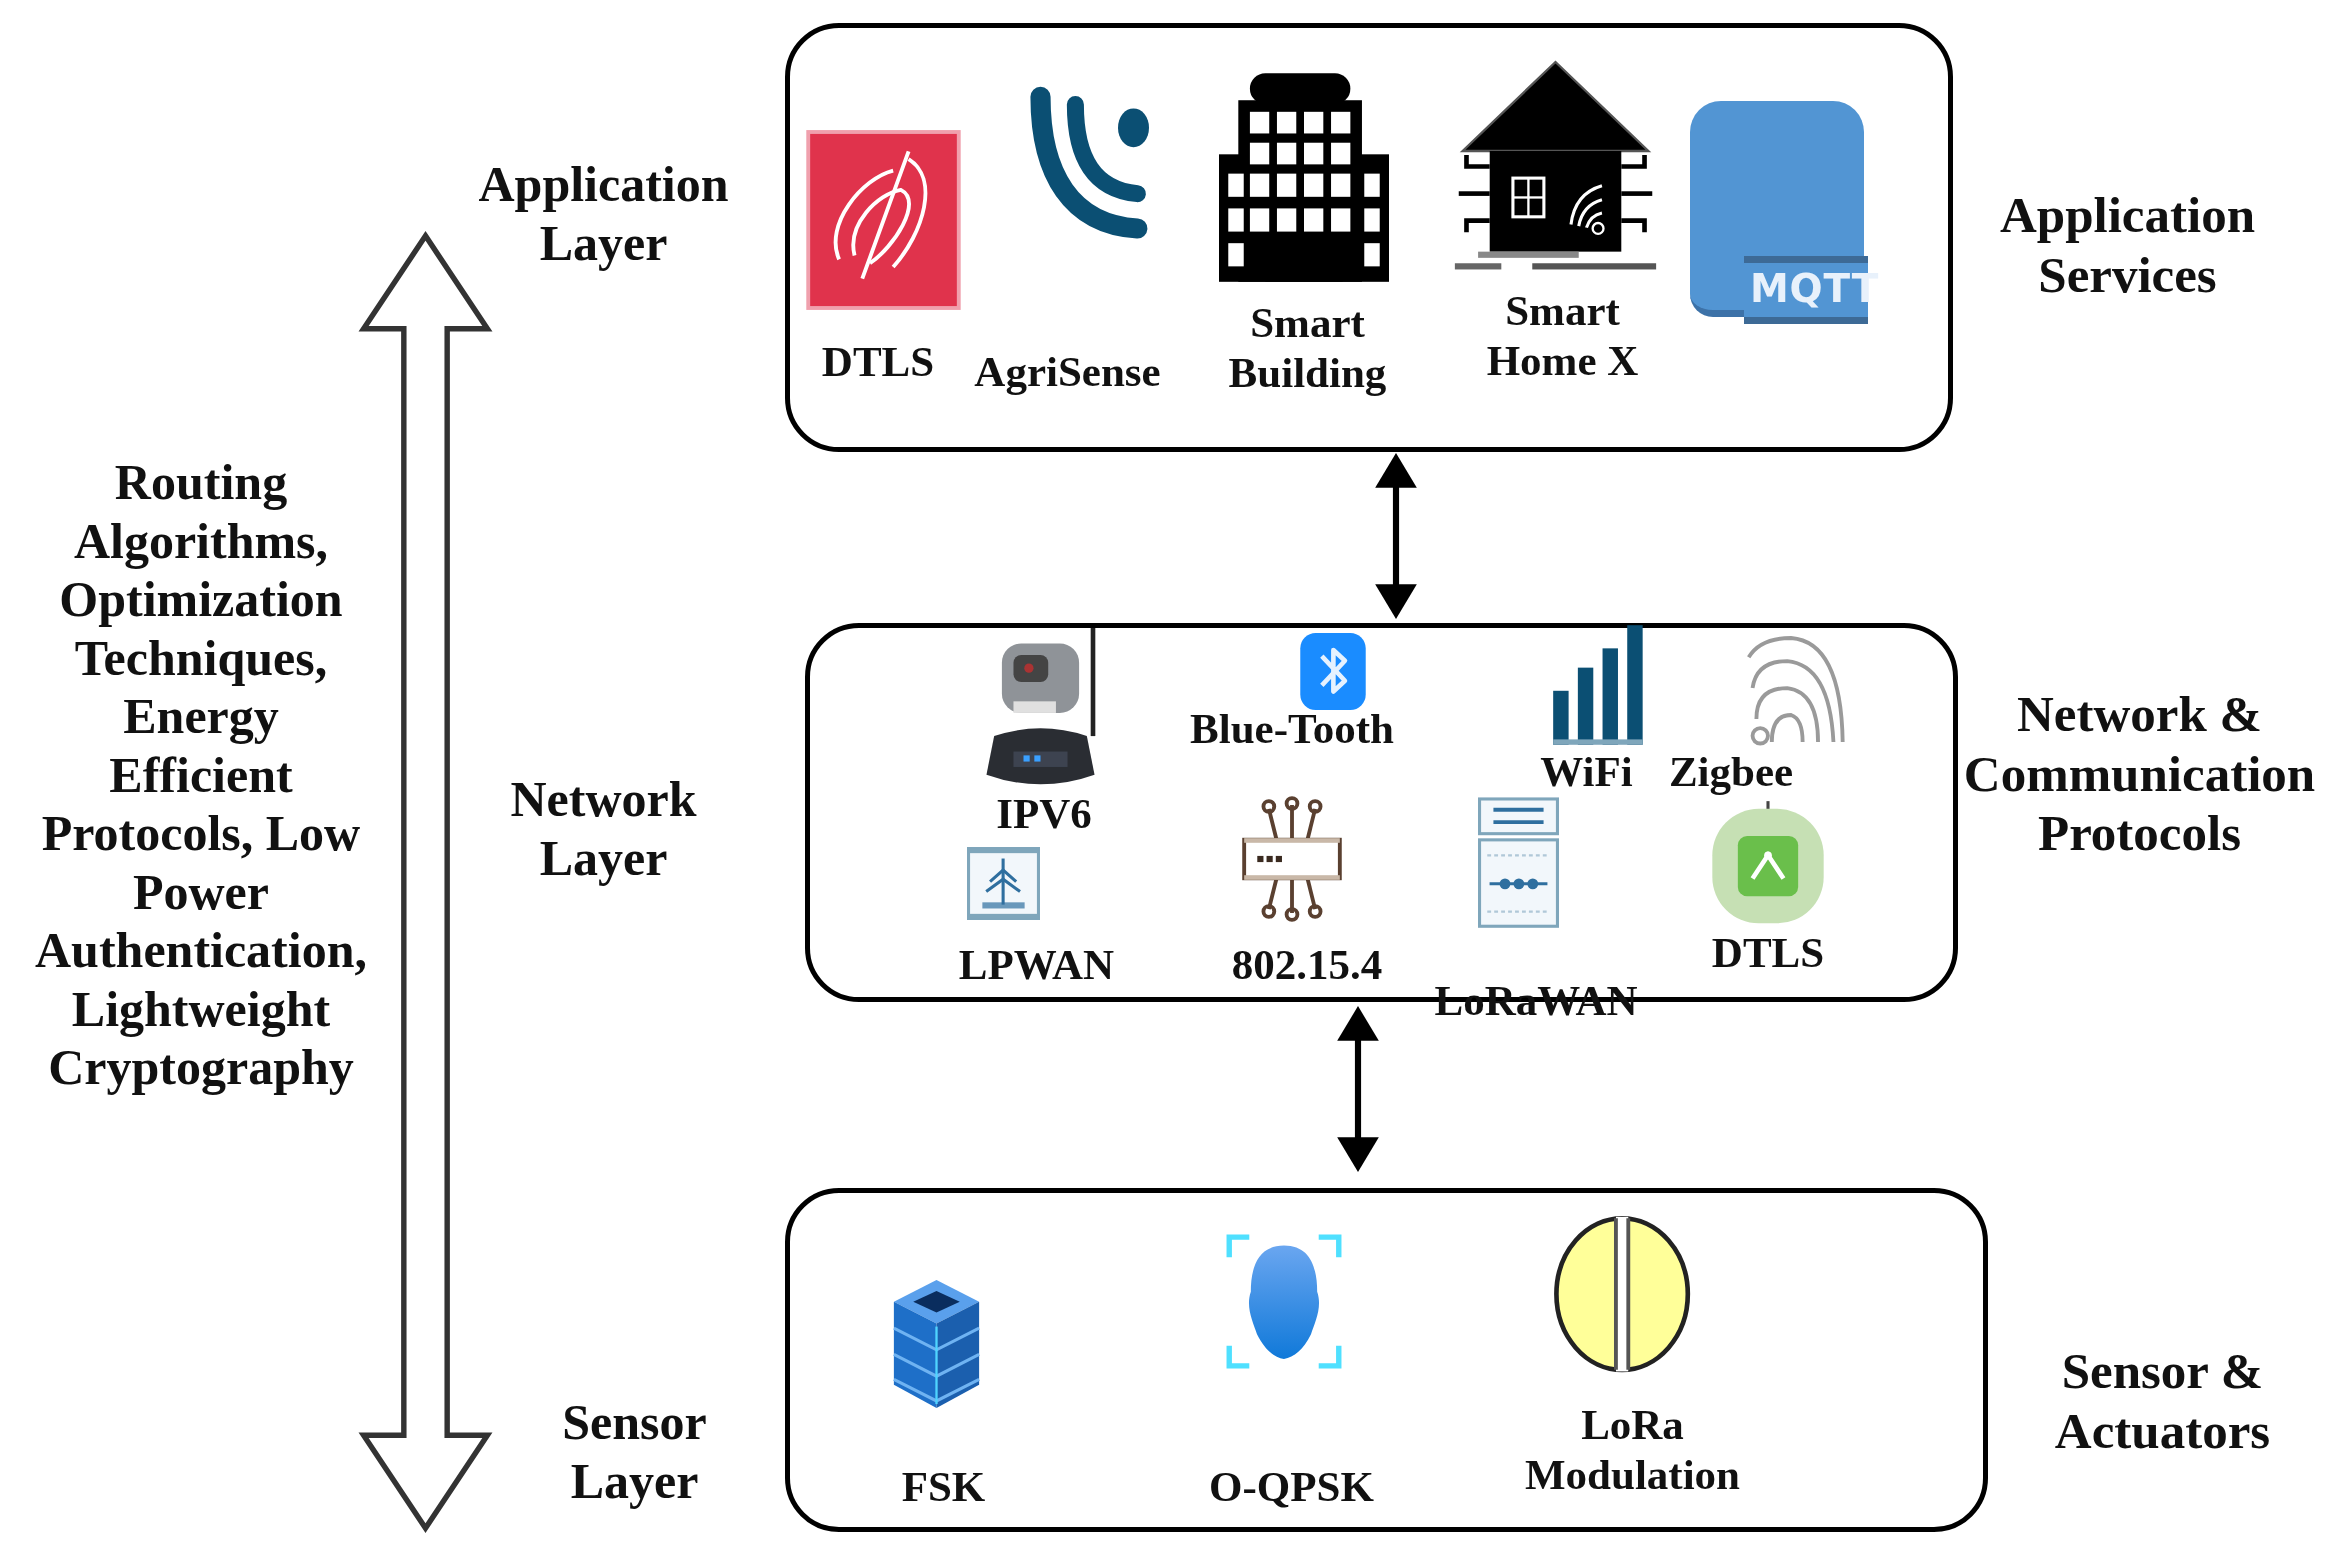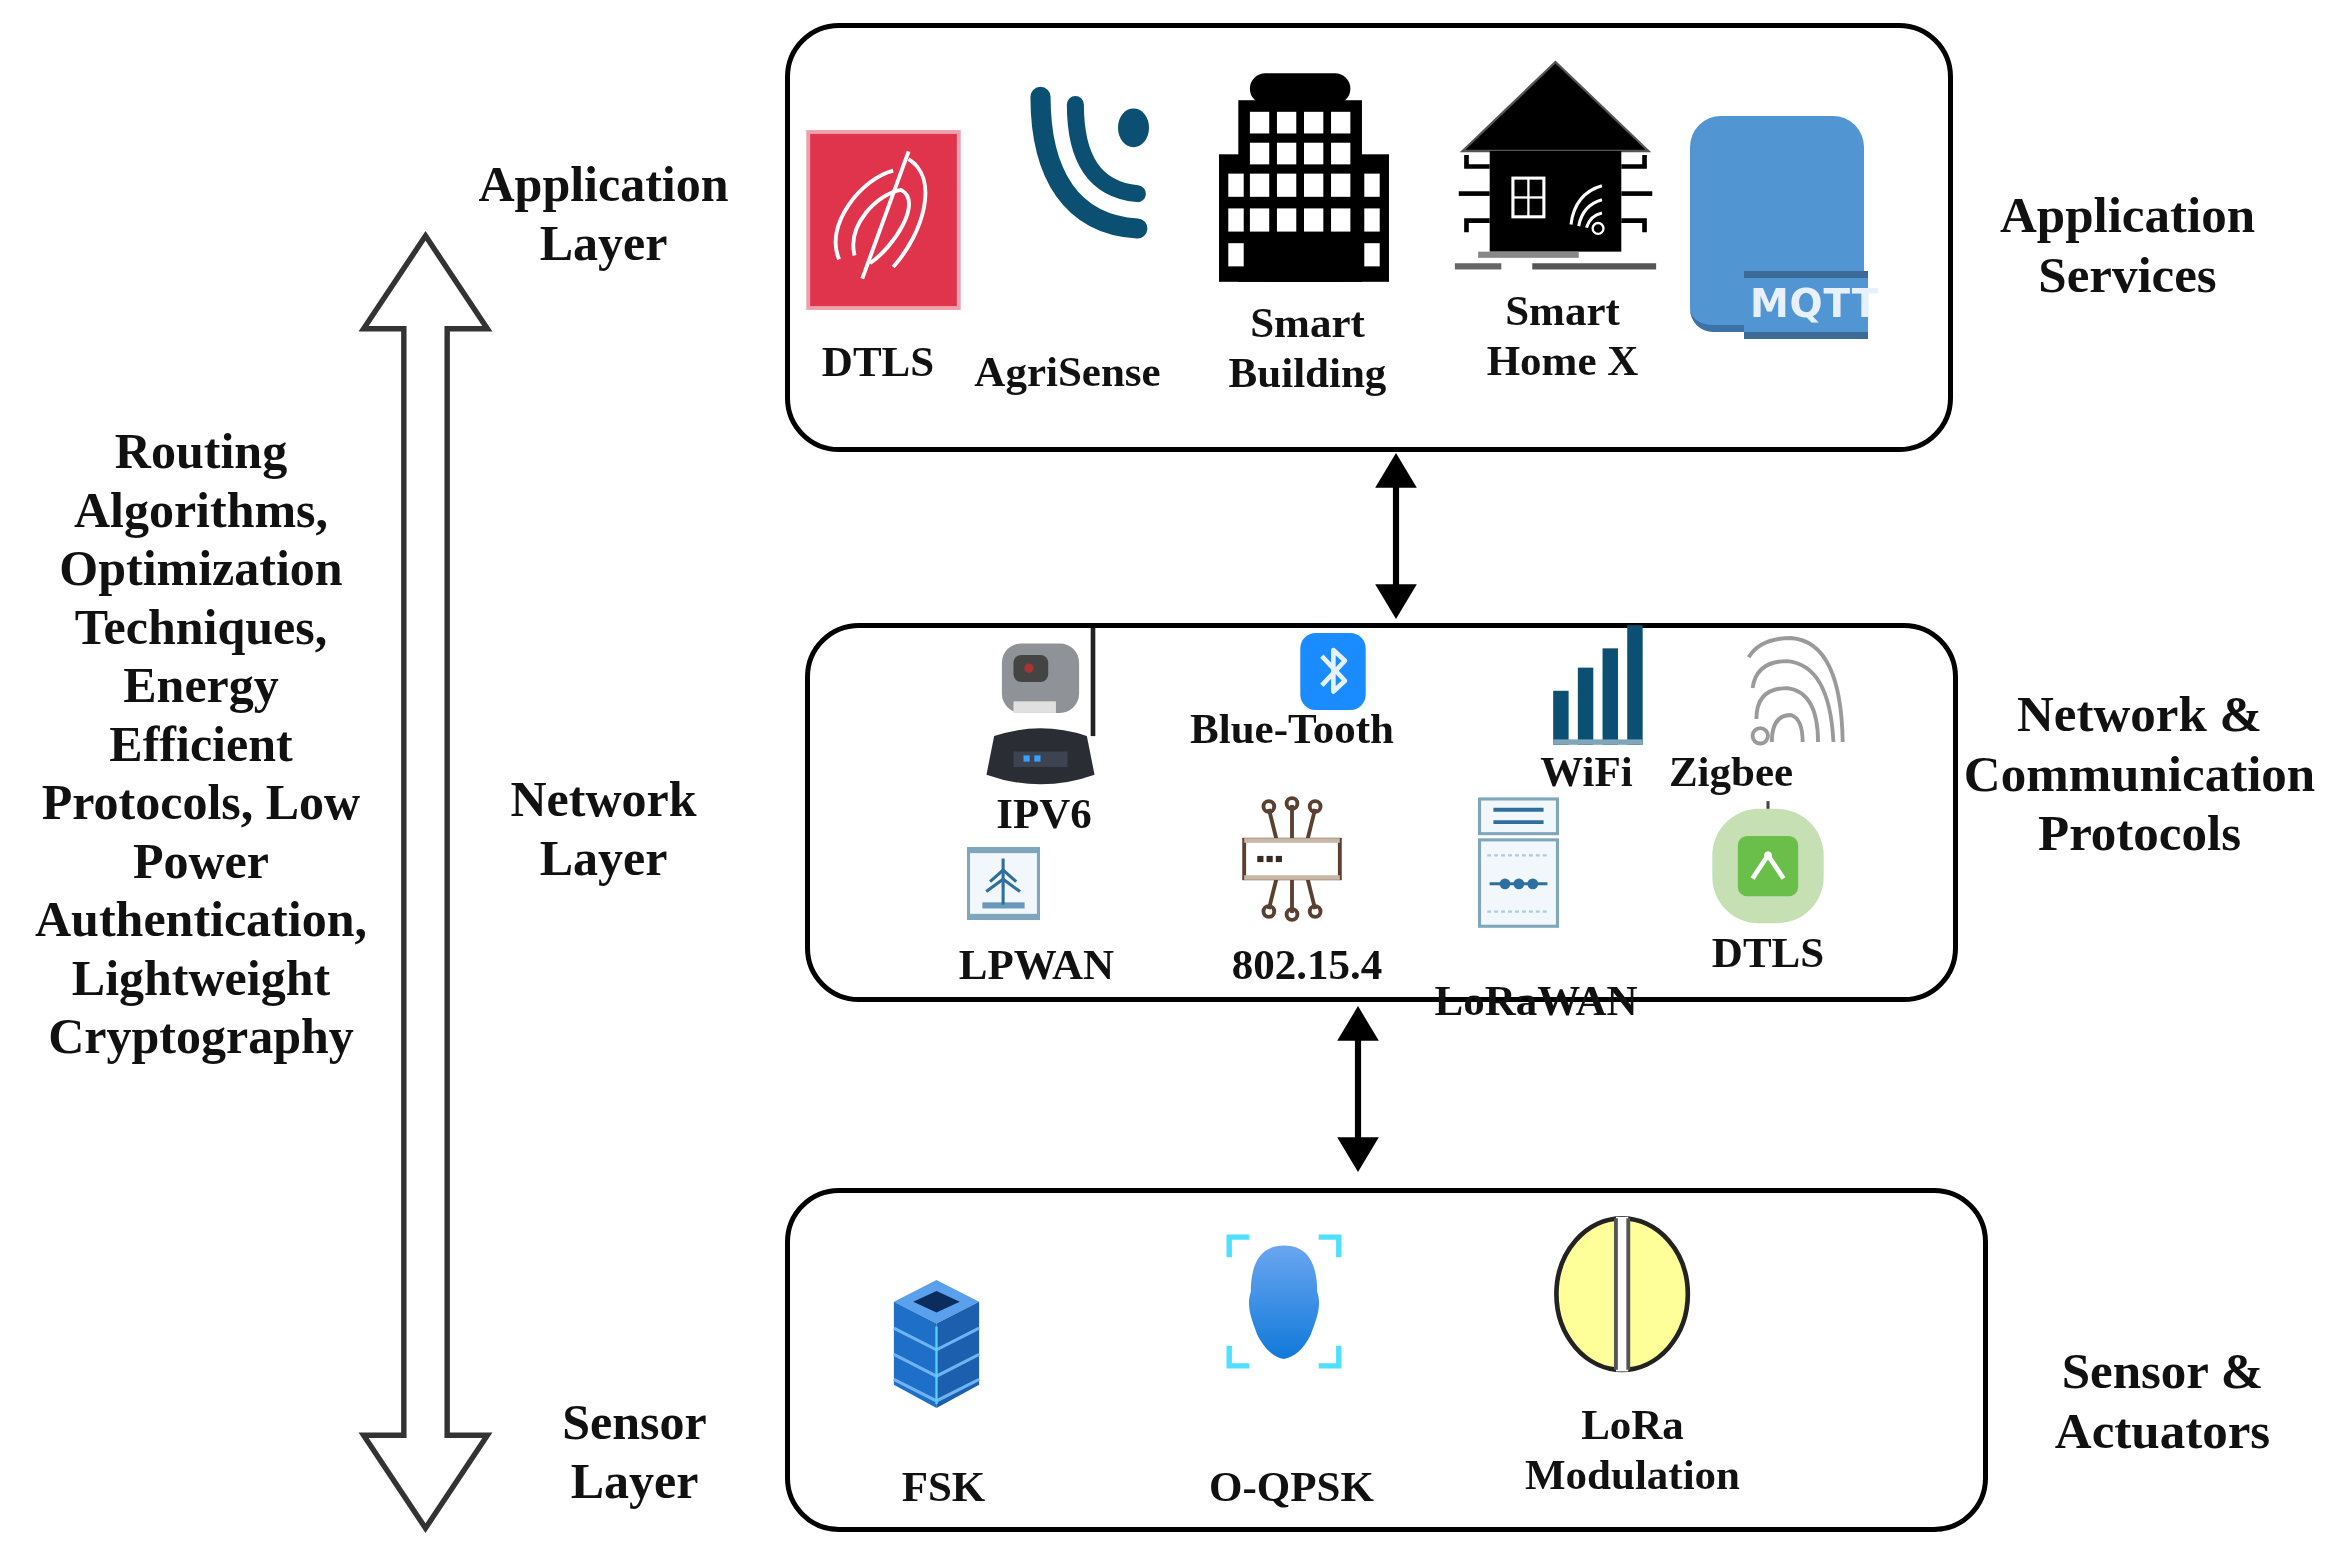--- a/index.html
+++ b/index.html
@@ -2,21 +2,21 @@
 <html style="font-size:12.4px"><head>
 <meta charset="utf-8">
 <style>
   html, body { margin: 0; padding: 0; background: #ffffff; }
   body { width: 2330px; height: 1565px; position: relative; overflow: hidden;
          font-family: "Liberation Serif", "DejaVu Serif", serif; color: #111; }
   .abs { position: absolute; }
   .txt { font-weight: bold; text-align: center; line-height: 1.17; white-space: pre-line; }
   .layer-label { font-size: 50px; }
   .side-label { font-size: 51px; }
-  .left-text { font-size: 50px; }
+  .left-text { font-size: 50px; margin-top: 31px; }
   .item-label { font-size: 43px; }
   .box { position: absolute; border: 5.4px solid #000; border-radius: 54px; background: #fff; box-sizing: border-box; }
   svg { overflow: visible; }
 </style>
 </head>
 <body>
 
 <svg class="abs" style="left:348px;top:232px;" width="155" height="1300" viewBox="0 0 200 1680">
   <polygon points="100,5 180,125 128,125 128,1555 180,1555 100,1675 20,1555 72,1555 72,125 20,125" fill="#fff" stroke="#333" stroke-width="7" stroke-linejoin="miter"></polygon>
 </svg>
@@ -114,21 +114,21 @@
   </g>
   <rect x="85" y="150" width="40" height="50" fill="none" stroke="#fff" stroke-width="4"></rect>
   <line x1="105" y1="150" x2="105" y2="200" stroke="#fff" stroke-width="3"></line>
   <line x1="85" y1="175" x2="125" y2="175" stroke="#fff" stroke-width="3"></line>
   <path d="M160,210 Q165,170 200,160 M170,212 Q175,185 200,178 M180,214 Q185,198 200,195" stroke="#fff" stroke-width="4" fill="none"></path>
   <circle cx="195" cy="215" r="7" fill="none" stroke="#fff" stroke-width="3"></circle>
 </svg>
 <div class="abs txt item-label" style="left:1454px;top:286px;width:217px;">Smart
 Home X</div>
 
-<div class="abs" style="left:1690px;top:101px;width:186px;height:224px;margin-top:15px;">
+<div class="abs" style="left:1690px;top:101px;width:186px;height:224px;">
   <div style="position:absolute;left:0;top:0;width:174px;height:209px;background:#5295d3;border-radius:31px 31px 7.7px 23px;border-bottom:7.7px solid #3d72a8;"></div>
   <div style="position:absolute;left:54px;top:155px;width:124px;height:68px;background:#5295d3;border-top:7.7px solid #3d6a96;border-bottom:7.7px solid #3d6a96;box-sizing:border-box;"></div>
   <div style="position:absolute;left:60px;top:165px;width:116px;font-family:'DejaVu Sans',sans-serif;font-weight:bold;font-size:39px;color:#e8f1fb;letter-spacing:0.8px;">MQTT</div>
 </div>
 
 <svg class="abs" style="left:1369px;top:453px;" width="54" height="166" viewBox="0 0 70 215">
   <line x1="35" y1="25" x2="35" y2="190" stroke="#000" stroke-width="8"></line>
   <polygon points="35,0 62,45 8,45" fill="#000"></polygon>
   <polygon points="35,215 62,170 8,170" fill="#000"></polygon>
 </svg>

